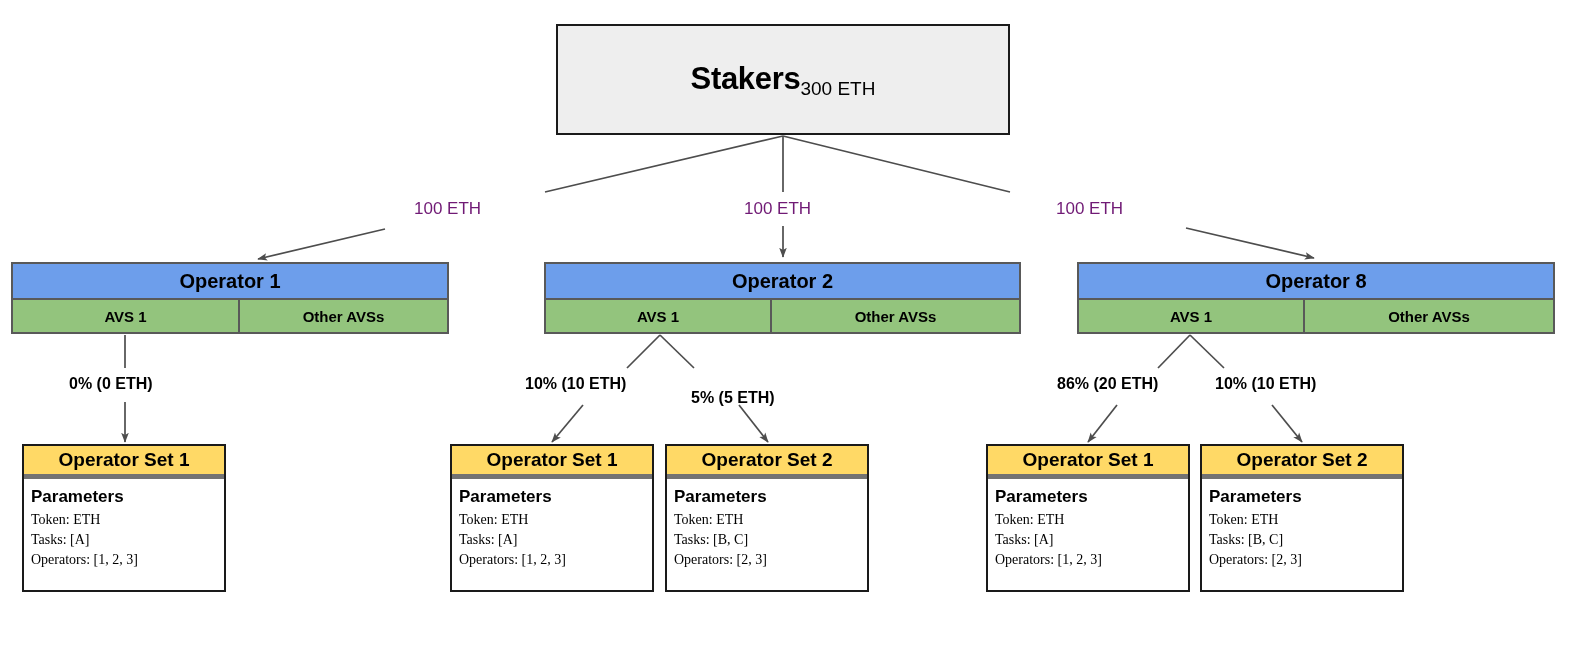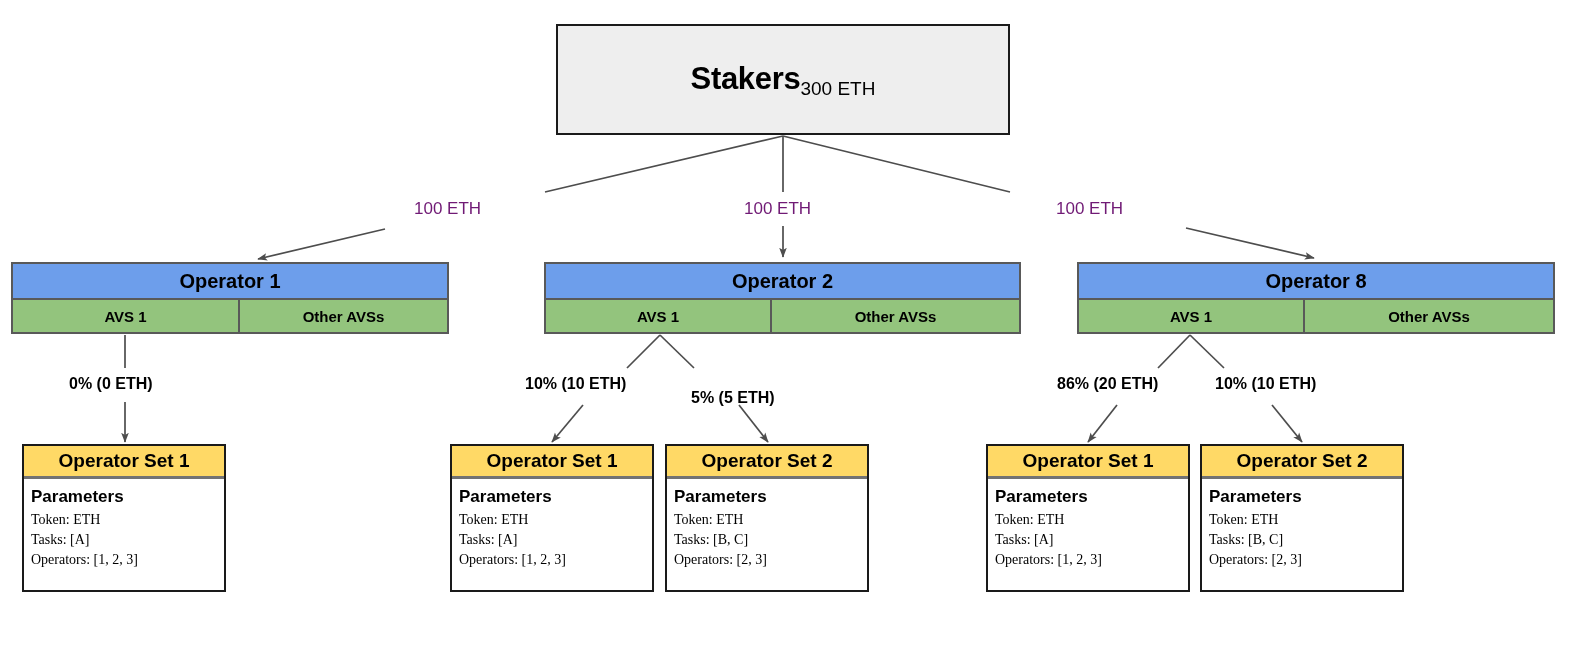--- a/index.html
+++ b/index.html
@@ -20,21 +20,21 @@
   .op{border:2px solid #595959;box-sizing:border-box;}
   .op .bar{background:#6d9eeb;height:34px;display:flex;align-items:center;justify-content:center;
            font-size:20px;font-weight:bold;box-sizing:border-box;}
   .op .avsrow{display:flex;height:34px;border-top:2px solid #595959;box-sizing:border-box;}
   .op .avs{background:#93c47d;display:flex;align-items:center;justify-content:center;
            font-size:15px;font-weight:bold;box-sizing:border-box;}
   .op .avs.first{border-right:2px solid #595959;}
 
   
   .set{border:2px solid #1a1a1a;background:#ffffff;box-sizing:border-box;}
-  .set .head{background:#ffd966;border-bottom:3px solid #737373;height:33px;
+  .set .head{background:#ffd966;border-bottom:5px solid #737373;height:33px;
              display:flex;align-items:center;justify-content:center;
              font-size:19px;font-weight:bold;box-sizing:border-box;}
   .set .body{padding:6px 6px 7px 7px;}
   .set .body .p{font-size:17px;font-weight:bold;line-height:1.45;}
   .set .body .l{font-size:14px;line-height:1.45;white-space:nowrap;font-family:Liberation Serif, serif;}
 
   
   .elabel{position:absolute;font-size:17px;color:#701a75;white-space:nowrap;}
   .plabel{position:absolute;font-size:16px;font-weight:bold;color:#000000;white-space:nowrap;}
 </style>

